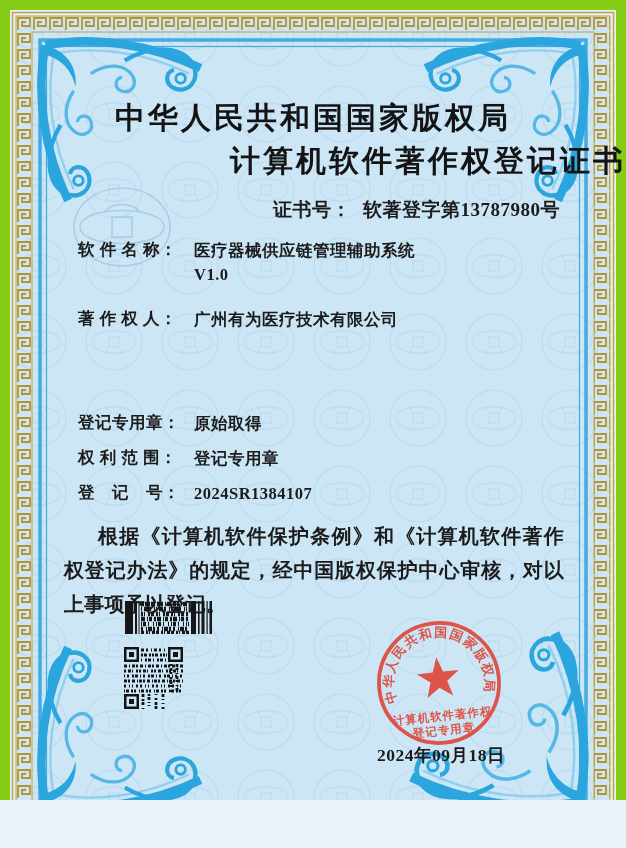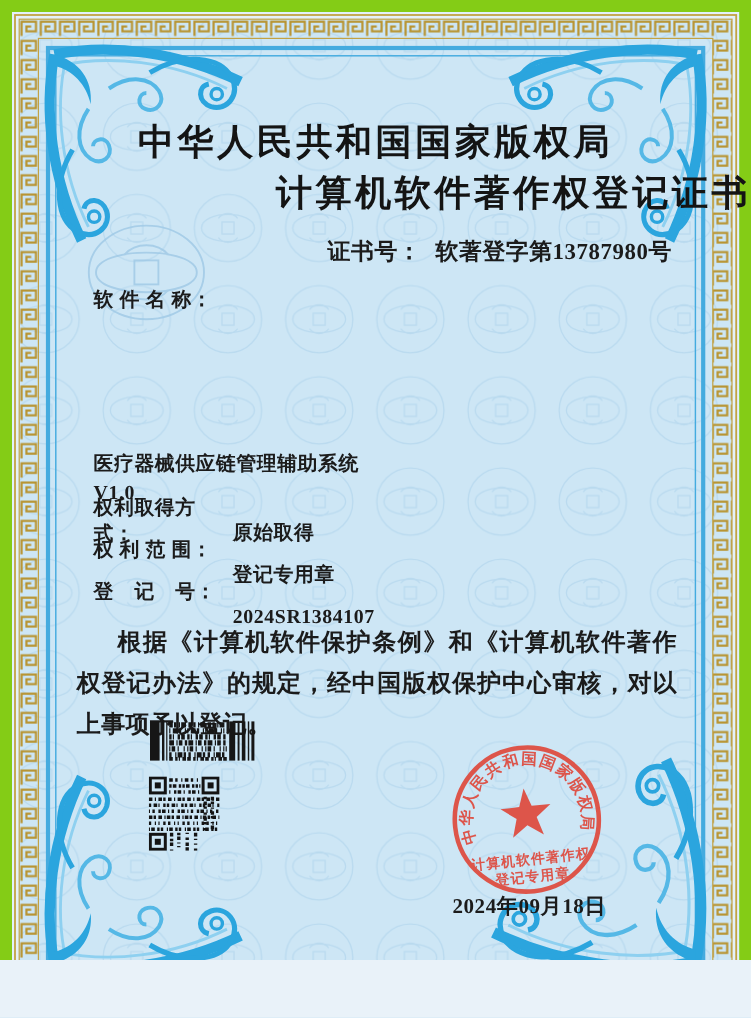--- a/index.html
+++ b/index.html
@@ -19,22 +19,22 @@
   .title.l2{top:141px;text-align:right;}
   .certno{
     top:197px;right:66px;font-size:19px;font-weight:700;letter-spacing:.5px;
   }
   .certno .lbl{margin-right:12px;}
   .frow{
     left:78px;display:flex;align-items:flex-start;
     font-size:16.5px;font-weight:700;letter-spacing:.5px;
   }
   .frow .lbl{width:116px;flex:0 0 116px;}
-  .frow .val{white-space:pre-line;line-height:24px;margin-top:20px;}
-  .r1{top:239px;flex-direction:column;}
+  .frow .val{white-space:pre-line;line-height:24px;}
+  .r1{top:239px;}
   .r2{top:308px;}
   .r3{top:412px;}
   .r4{top:447px;}
   .r5{top:482px;}
   .para{
     left:64px;top:519px;width:500px;
     font-size:20px;font-weight:700;line-height:34px;letter-spacing:.3px;
     text-indent:34px;text-align:justify;
   }
   .datebox{
@@ -122,22 +122,26 @@
   <div class="abs title l2 txt">计算机软件著作权登记证书</div>
 
   <div class="abs certno txt">
     <span class="lbl">证书号：</span><span>软著登字第13787980号</span>
   </div>
 
   <div class="abs frow r1 txt">
     <span class="lbl">软 件 名 称：</span>
     <span class="val"><span>医疗器械供应链管理辅助系统</span><br><span>V1.0</span></span>
   </div>
+  <div class="abs frow r2 txt">
+    <span class="lbl">著 作 权 人：</span>
+    <span class="val">广州有为医疗技术有限公司</span>
+  </div>
   <div class="abs frow r3 txt">
-    <span class="lbl">权利取得方式：</span>
+    <span class="lbl">登记专用章：</span>
     <span class="val">原始取得</span>
   </div>
   <div class="abs frow r4 txt">
     <span class="lbl">权 利 范 围：</span>
     <span class="val">登记专用章</span>
   </div>
   <div class="abs frow r5 txt">
     <span class="lbl">登　记　号：</span>
     <span class="val">2024SR1384107</span>
   </div>

